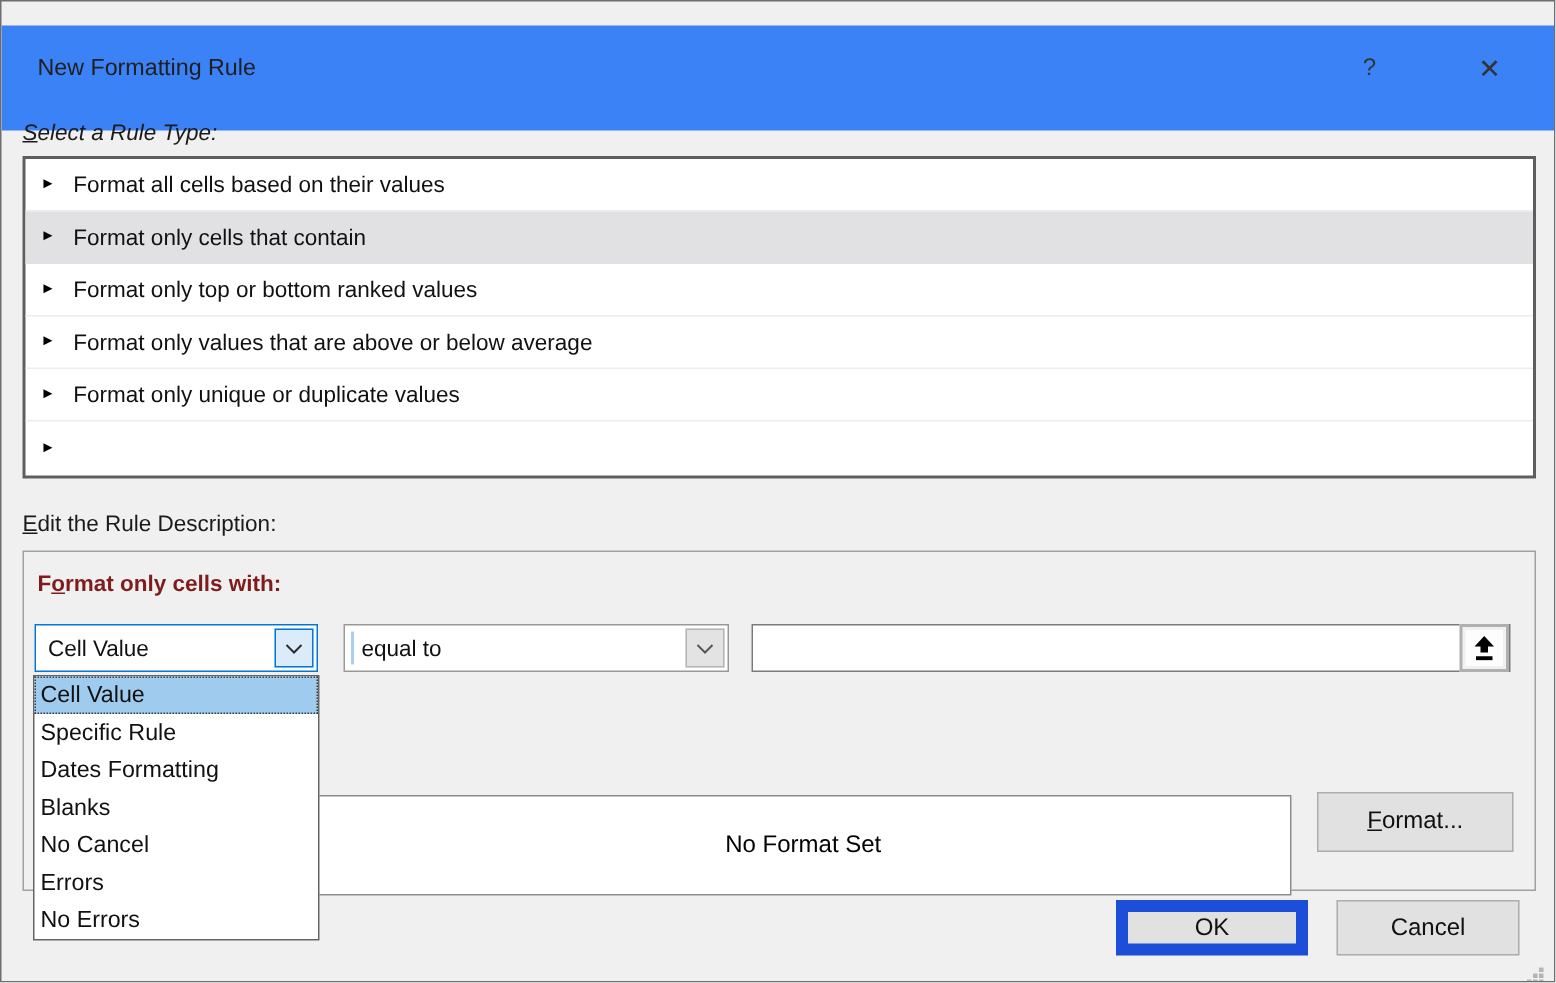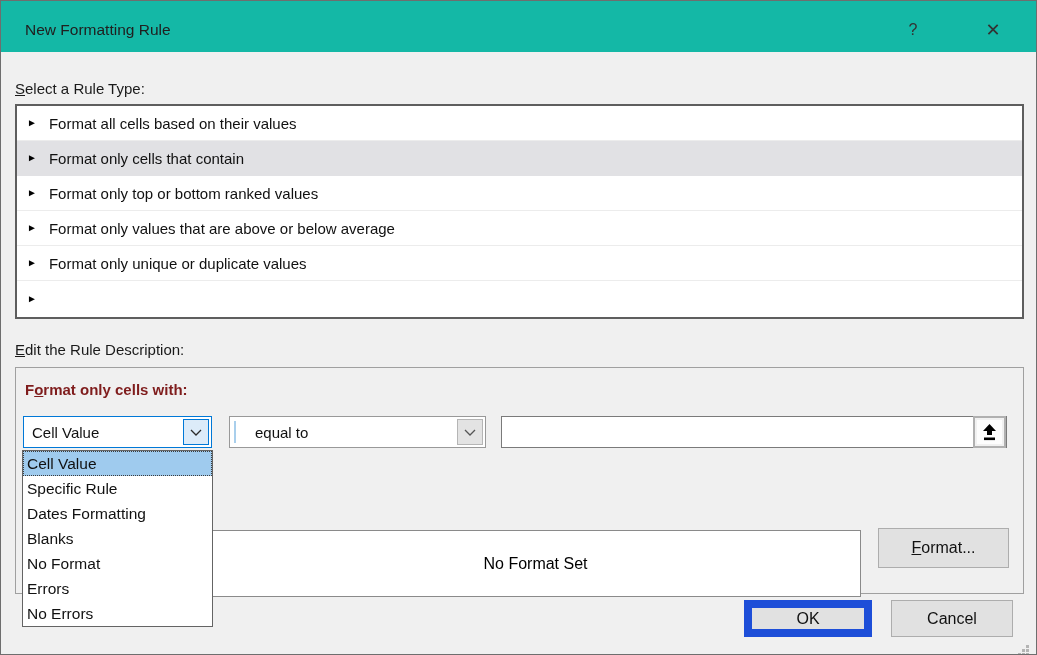--- a/index.html
+++ b/index.html
@@ -11,22 +11,22 @@
   }
   .dialog {
     position: relative;
     width: 1037px; height: 655px;
     background: #f0f0f0;
     border: 1px solid #6e6e6e;
     overflow: hidden;
   }
   
   .titlebar {
-    position: absolute; left: 0; top: 0; width: 100%; height: 51px;
-    background: #14b8a6;
+    position: absolute; left: 0; top: 16px; width: 100%; height: 70px;
+    background: #3b82f6;
   }
   .title {
     position: absolute; left: 24px; top: 0; height: 58px;
     display: flex; align-items: center;
     font-size: 15.5px; color: #202020;
   }
   .tb-btn {
     position: absolute; top: 12px; width: 40px; height: 34px;
     display: flex; align-items: center; justify-content: center;
     background: transparent; border: none;
@@ -74,21 +74,21 @@
   .combo-value { flex: 1; padding-left: 8px; color: #111; white-space: nowrap; overflow: hidden; }
   .combo-btn {
     width: 26px; height: 26px; margin-right: 2px; flex: 0 0 auto;
     display: flex; align-items: center; justify-content: center;
   }
   .combo-type .combo-btn { background: #dcebf9; border: 1px solid #0078d7; }
   .combo-op .combo-btn { background: #e3e3e3; border: 1px solid #b5b5b5; }
   .caret {
     width: 2px; height: 22px; background: #a9cfec; margin-left: 4px; flex: 0 0 auto;
   }
-  .combo-op .combo-value { padding-left: 19px; }
+  .combo-op .combo-value { padding-left: 5px; }
   
   .value-wrap {
     position: absolute; left: 500px; top: 415px; width: 506px; height: 32px;
     background: #ffffff; border: 1px solid #7a7a7a;
   }
   .value-wrap input {
     position: absolute; left: 0; top: 0; width: 470px; height: 30px;
     border: none; outline: none; padding: 0 8px;
     font-family: "Liberation Sans", sans-serif; font-size: 15px;
     background: transparent;
@@ -150,21 +150,21 @@
   <div class="titlebar">
     <div class="title">New Formatting Rule</div>
     <button class="tb-btn tb-help">
       <span>?</span>
     </button>
     <button class="tb-btn tb-close">
       <span>✕</span>
     </button>
   </div>
 
-  <div class="label" style="left:14px; top:79px;"><span class="accel">S</span><span>elect a Rule Type:</span></div>
+  <div class="label" style="left:14px; top:79px;font-style:italic;"><span class="accel">S</span><span>elect a Rule Type:</span></div>
 
   <div class="rule-list">
     <div class="rule-item">
       <span class="rule-arrow">►</span>
       <span>Format all cells based on their values</span>
     </div>
     <div class="rule-item selected">
       <span class="rule-arrow">►</span>
       <span>Format only cells that contain</span>
     </div>
@@ -220,21 +220,21 @@
         </svg>
       </span>
     </button>
   </div>
 
   <div class="dropdown">
     <div class="dd-item selected">Cell Value</div>
     <div class="dd-item">Specific Rule</div>
     <div class="dd-item">Dates Formatting</div>
     <div class="dd-item">Blanks</div>
-    <div class="dd-item">No Format</div>
+    <div class="dd-item">No Cancel</div>
     <div class="dd-item">Errors</div>
     <div class="dd-item">No Errors</div>
   </div>
 
   <div class="preview">
     <span>No Format Set</span>
   </div>
 
   <button class="btn btn-format">
       <span><span class="accel">F</span><span>ormat...</span></span>

